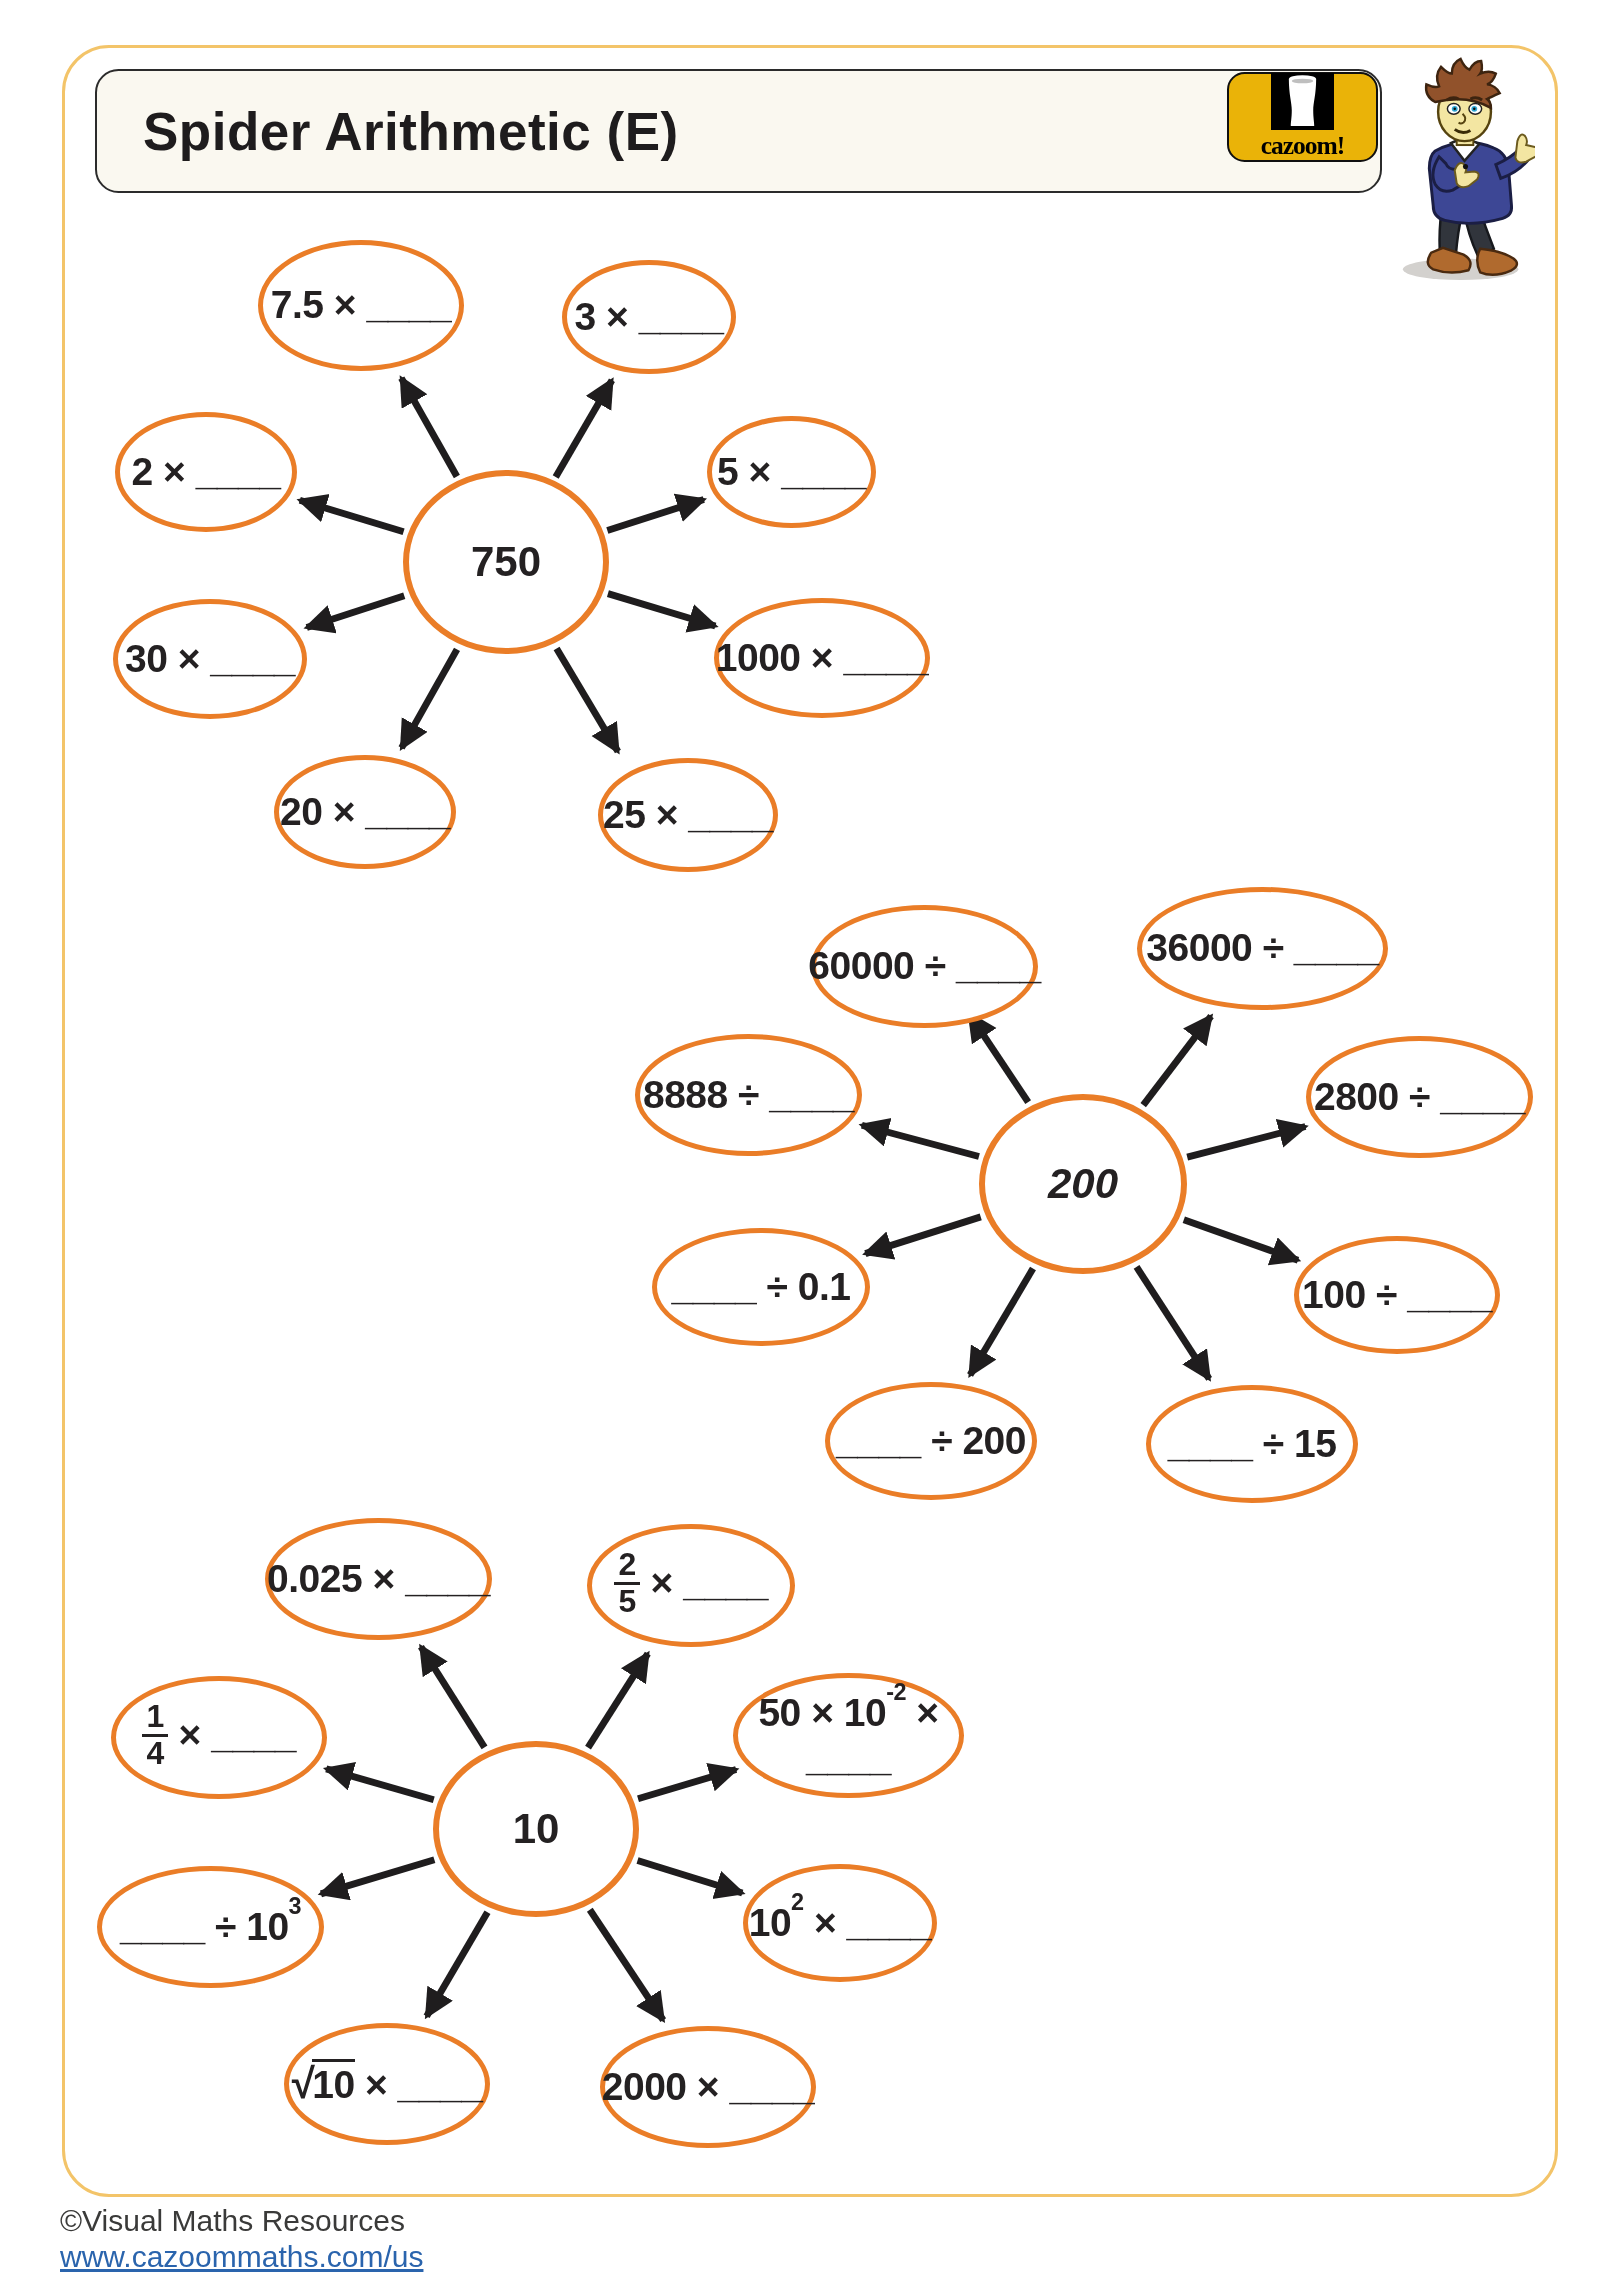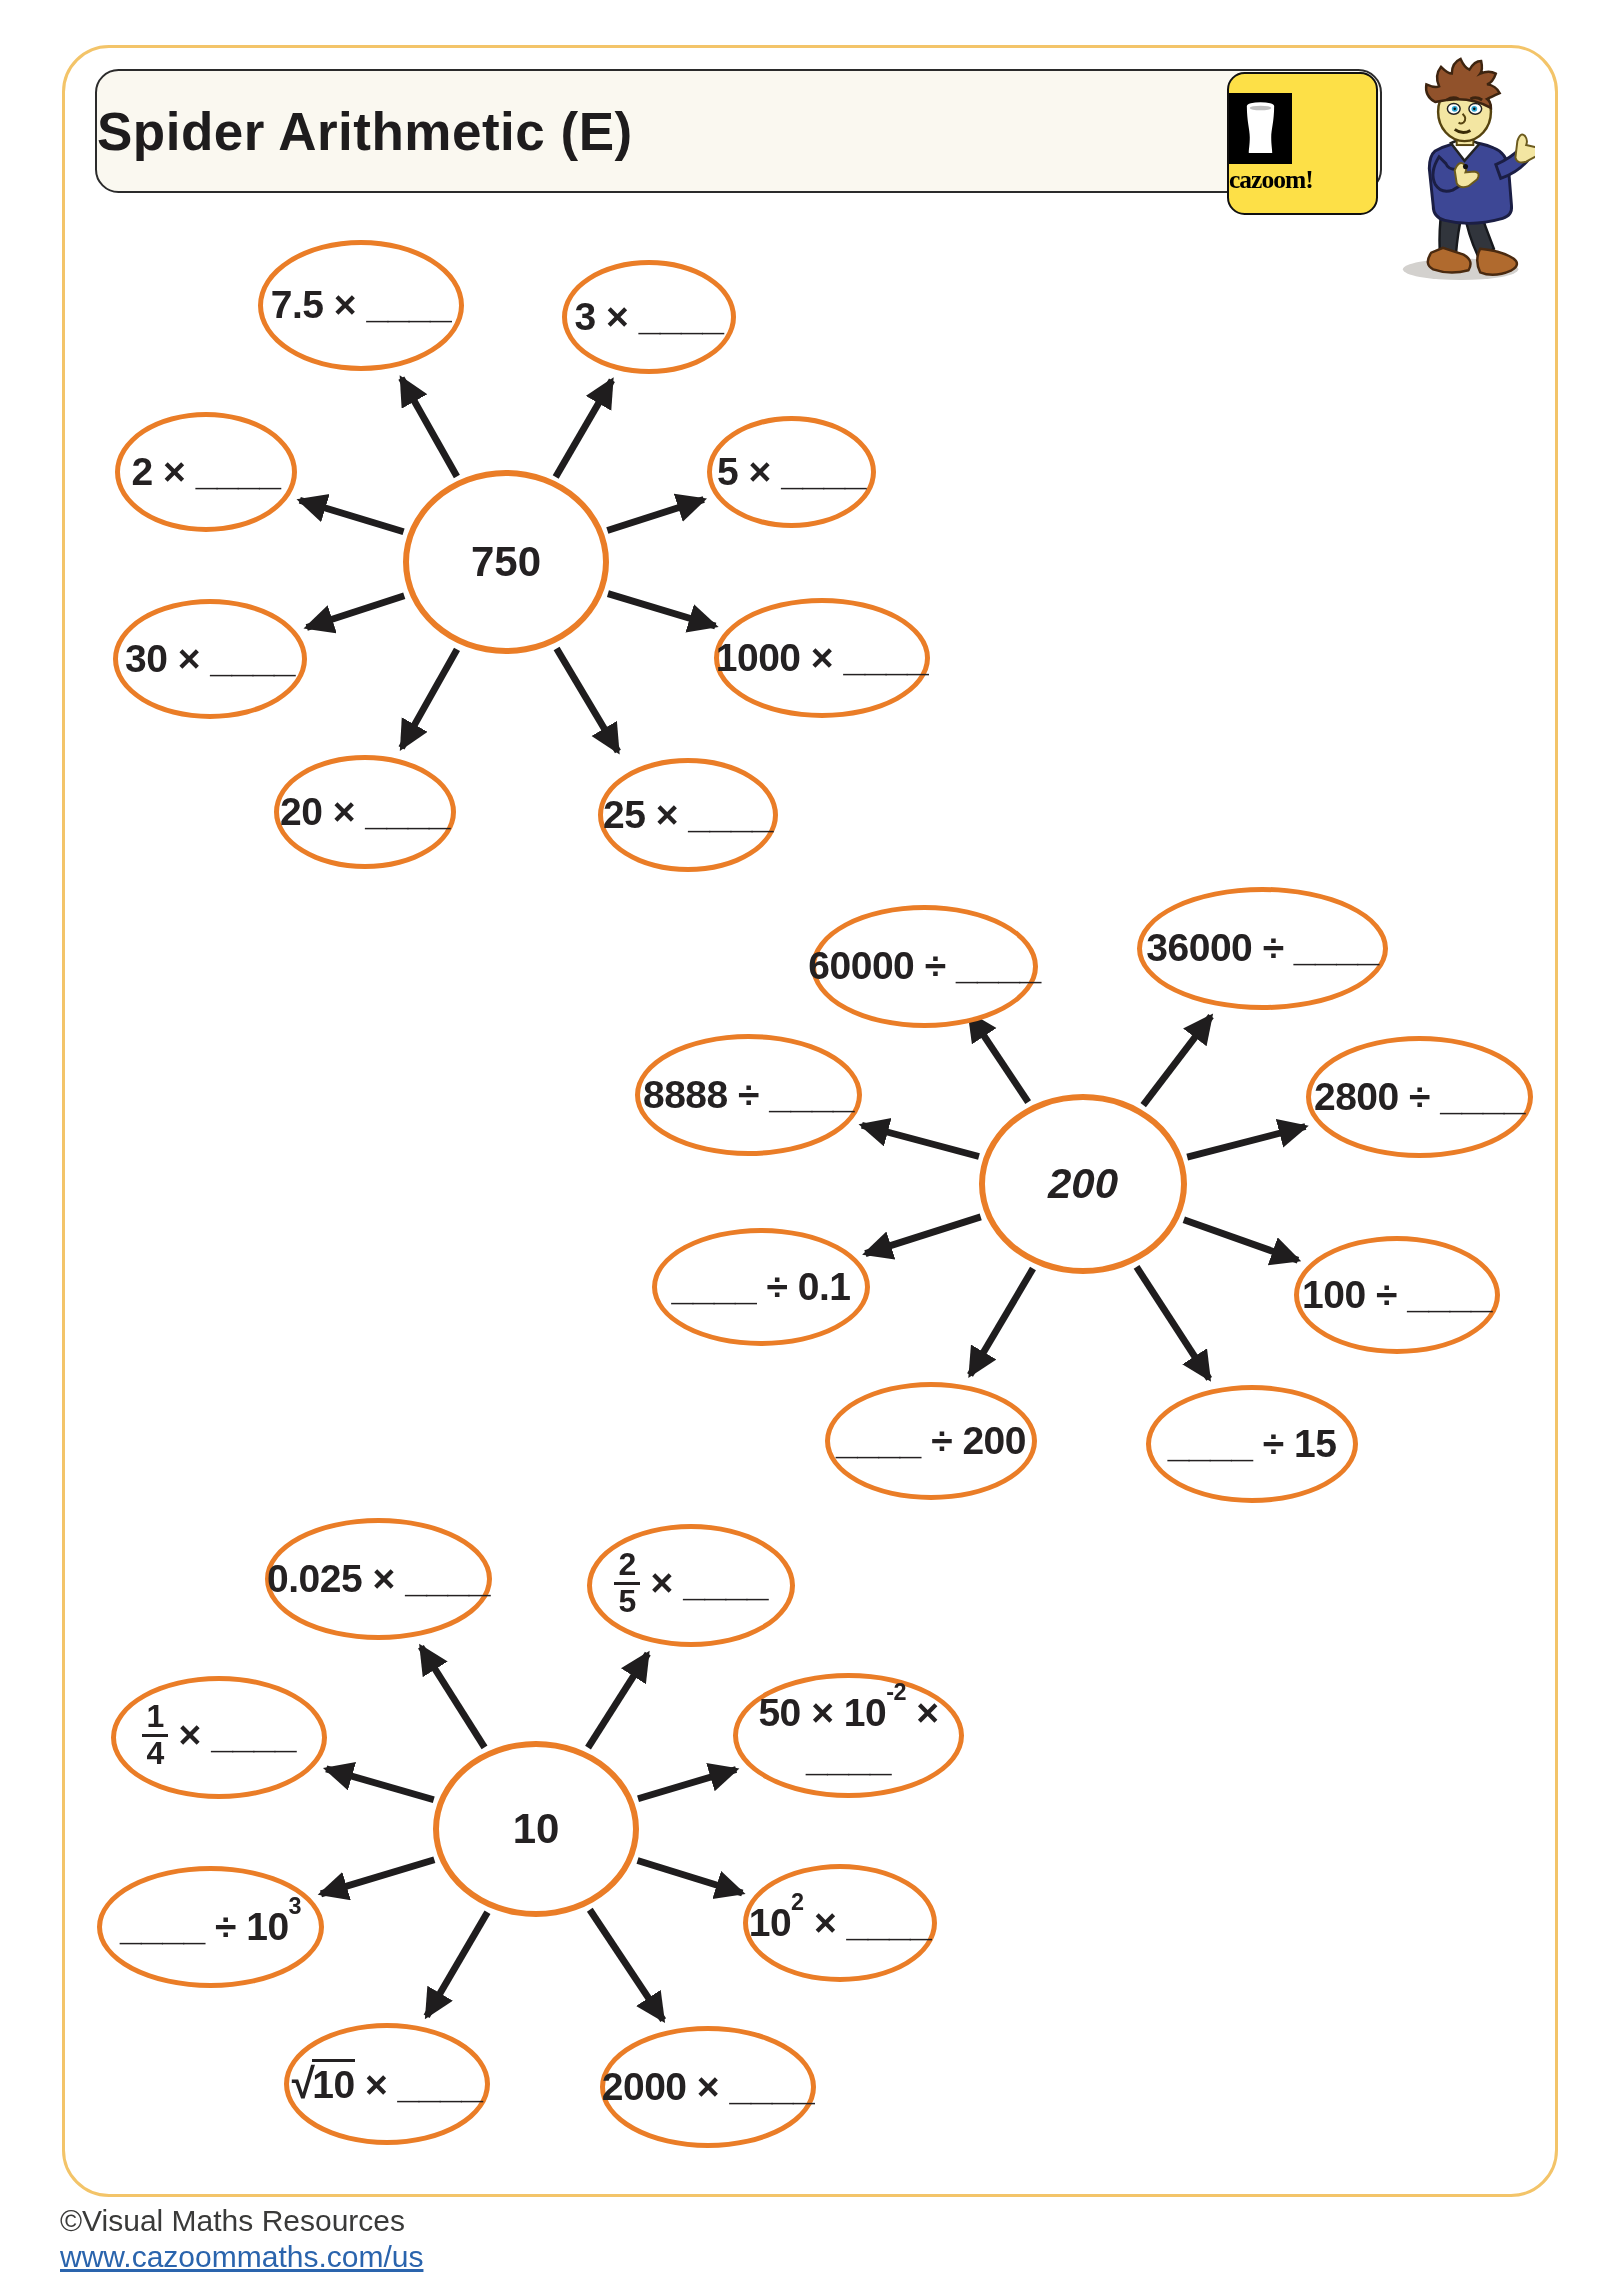--- a/index.html
+++ b/index.html
@@ -22,34 +22,35 @@
     border-radius: 47px;
   }
   .header-box {
     position: absolute;
     left: 95px; top: 69px;
     width: 1287px; height: 124px;
     background: #FAF8F0;
     border: 2.9px solid #2b2b2b;
     border-radius: 23.5px;
     display: flex; align-items: center;
+    padding-left: 46px;
   }
   .title {
     font-size: 53px; font-weight: bold;
     color: #1e1c1d; letter-spacing: 0.5px;
   }
   .logo-box {
     position: absolute;
     left: 1227px; top: 72px;
-    width: 151px; height: 143px;
-    background: #fde047;
+    width: 151px; height: 90px;
+    background: #eab308;
     border: 2.9px solid #101010;
     border-radius: 17.6px;
     display: flex; flex-direction: column;
-    justify-content: center;
+    align-items: center; justify-content: center;
     gap: 1px;
   }
   .logo-square {
     width: 63px; height: 71px; background: #000;
     display: flex; align-items: center; justify-content: center;
   }
   .logo-text {
     font-family: "Liberation Serif", serif;
     font-weight: bold; font-size: 25.5px;
     letter-spacing: -1px; color: #000;

